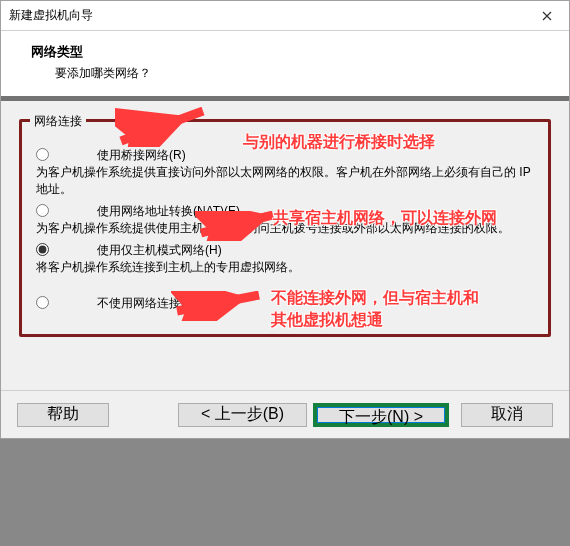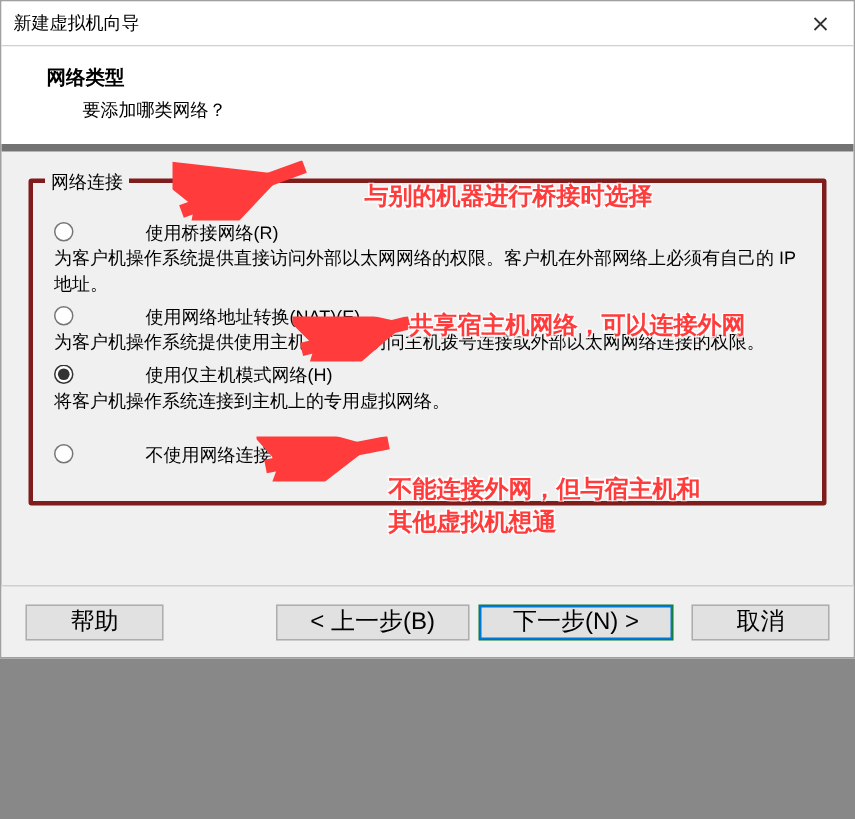--- a/index.html
+++ b/index.html
@@ -92,21 +92,21 @@
     height: 24px;
     background: #e1e1e1;
     border: 1px solid #adadad;
     font-size: 16px;
     font-family: inherit;
     cursor: default;
     padding: 0 22px;
     text-align: center;
   }
   .btn.default {
-    border: 1px solid #15803d;
+    border: 4px solid #15803d;
     box-shadow: inset 0 0 0 1px #0078d7;
   }
   
   .annot {
     position: absolute;
     font-size: 16px;
     font-weight: bold;
     color: #ff3b3b;
     white-space: nowrap;
     text-shadow: 1px 1px 0 rgba(255,255,255,0.8), -1px -1px 0 rgba(255,255,255,0.8), 1px -1px 0 rgba(255,255,255,0.8), -1px 1px 0 rgba(255,255,255,0.8);
@@ -192,23 +192,23 @@
     </svg>
     <svg class="arrow" style="left:170px; top:190px;" width="90" height="30">
       <defs>
           <marker id="ah3" markerWidth="10" markerHeight="10" refX="2" refY="5" orient="auto">
             <path d="M0,0 L10,5 L0,10 L3,5 Z" fill="#ff3b3b"></path>
           </marker>
         </defs>
       <path d="M88,4 L6,20" stroke="#ff3b3b" stroke-width="9" marker-start="url(#ah3)" transform="rotate(180 47 12)"></path>
     </svg>
 
-    <div class="annot" style="left:242px; top:20px;">与别的机器进行桥接时选择</div>
+    <div class="annot" style="left:242px; top:30px;">与别的机器进行桥接时选择</div>
     <div class="annot" style="left:272px; top:106px;">共享宿主机网络，可以连接外网</div>
-    <div class="annot" style="left:258px; top:186px;margin-top:29px;">
+    <div class="annot" style="left:270px; top:186px;">
       <span>不能连接外网，但与宿主机和</span><br>
       <span>其他虚拟机想通</span>
     </div>
 
   </div>
 
   <div class="footer">
     <button class="btn">帮助</button>
     <div class="spacer"></div>
     <button class="btn">&lt; 上一步(B)</button>

